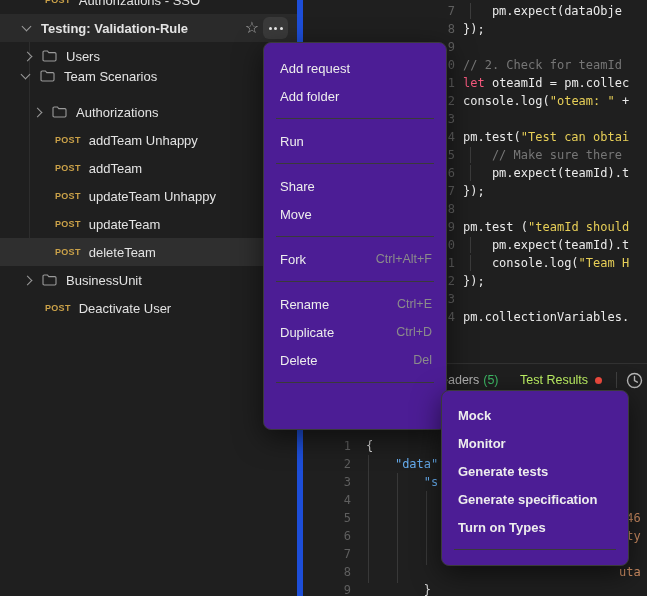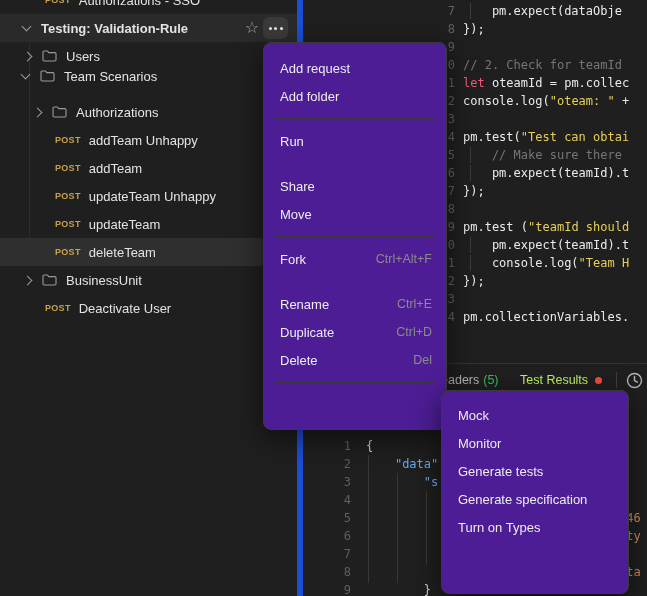--- a/index.html
+++ b/index.html
@@ -60,21 +60,21 @@
   .rb-line { display:flex; height:18px; white-space:pre; }
   .rb-num  { width:53px; text-align:right; color:#5f5f5f; flex:none; }
   .rb-code { margin-left:15px; }
   .rb-frag { position:absolute; left:321px; color:#cf8e63; white-space:pre; }
   .rb-guide { position:absolute; width:1px; background:#383838; }
 
   
   .menu { position:absolute; background:#4c1d95; border:1px solid #3a3a3a; border-radius:8px;
     box-shadow:0 8px 28px rgba(0,0,0,.55); box-sizing:border-box; }
   #ctx-menu { left:263px; top:42px; width:184px; height:388px; padding:11px 0; z-index:10; }
-  #sub-menu { left:441px; top:390px; width:188px; height:204px; padding:10px 0; z-index:11; }
+  #sub-menu { left:441px; top:390px; width:188px; height:176px; padding:10px 0; z-index:11;font-weight:bold; }
   .m-item { height:28px; display:flex; align-items:center; justify-content:space-between;
     padding:0 10px 0 12px; margin:0 4px; border-radius:6px; font-size:13px; color:#ededed;
     cursor:pointer; }
   .m-item.hl { background:#3d3d3d; }
   .m-short { color:#8b8b8b; font-size:12.5px; }
   .m-div { height:1px; background:#3a3a3a; margin:8px 12px; }
   .m-arrow { width:6px; height:6px; border-right:1.5px solid #b5b5b5;
     border-bottom:1.5px solid #b5b5b5; transform:rotate(-45deg); margin-right:3px; }
 </style>
 </head>

